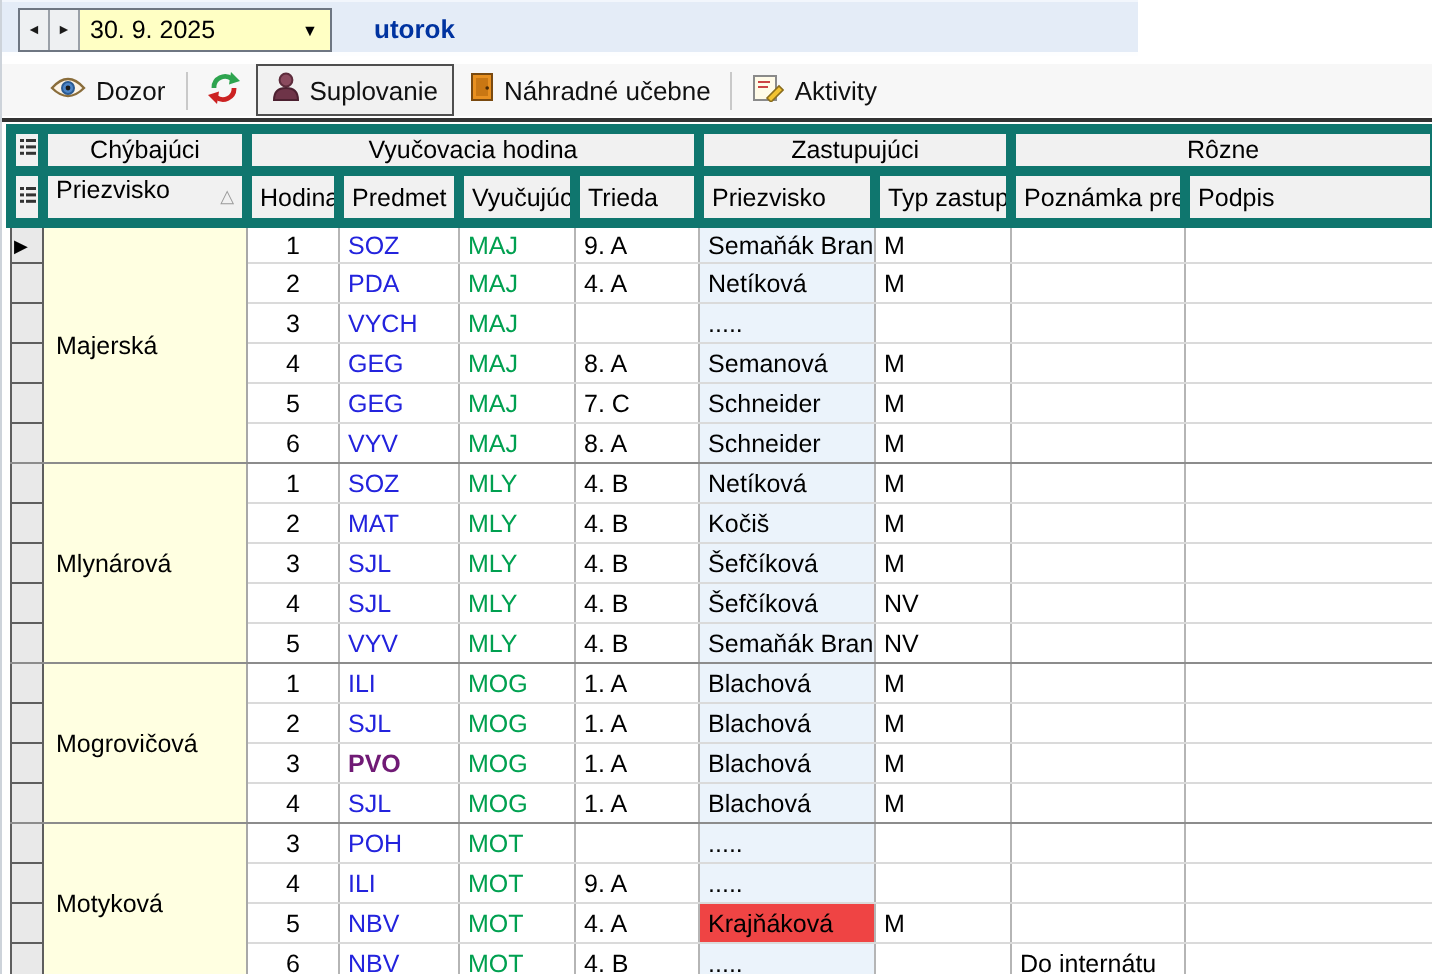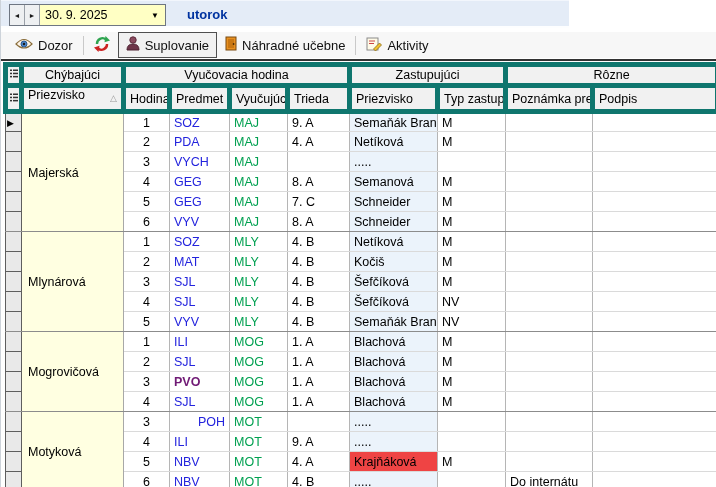--- a/index.html
+++ b/index.html
@@ -24,21 +24,21 @@
     width:15px; background:#eef0f2; border-right:1px solid #9aa0a8;
     display:flex; align-items:center; justify-content:center;
     font-size:7px; color:#1a1a1a; cursor:default;
   }
   .date-text { flex:1; padding-left:5px; font-size:12.5px; line-height:20px; color:#000; }
   .dd-btn { width:20px; display:flex; align-items:center; justify-content:center; font-size:8px; color:#000; }
   .day-label { position:absolute; left:186px; top:6px; font-size:13px; font-weight:bold; }
   
   .toolbar {
     position:absolute; left:0; top:32px; width:716px; height:26px;
-    background:#f7f7f7; display:flex; align-items:center; padding-left:6px;
+    background:#f7f7f7; display:flex; align-items:center; padding-left:16px;
   }
   .tb-btn {
     display:flex; align-items:center; gap:5px; padding:3px 7px;
     font-size:13px; color:#111; white-space:nowrap; border:1px solid transparent;
   }
   .tb-btn.selected { border:1px solid #4f4f4f; background:#f1f1f1; }
   .tb-sep { width:1px; height:19px; background:#c9c9c9; margin:0 2px; }
   .hsep { position:absolute; left:0; top:59px; width:716px; height:2px; background:#333; }
   
   table.grid {
@@ -355,21 +355,21 @@
         <td>1. A</td>
         <td class="zast" style="background: rgb(235, 243, 251);">Blachová</td>
         <td>M</td>
         <td></td>
         <td></td>
       </tr>
       <tr>
         <td class="sel"></td>
         <td class="teacher" rowspan="4" style="background: rgb(255, 255, 225);">Motyková</td>
         <td class="hod">3</td>
-        <td style="color: rgb(35, 35, 221); text-align: right;">POH</td>
+        <td style="color: rgb(35, 35, 221);">POH</td>
         <td style="color: rgb(0, 160, 80);">MOT</td>
         <td></td>
         <td class="zast" style="background: rgb(235, 243, 251);">.....</td>
         <td></td>
         <td></td>
         <td></td>
       </tr>
       <tr>
         <td class="sel"></td>
         <td class="hod">4</td>

